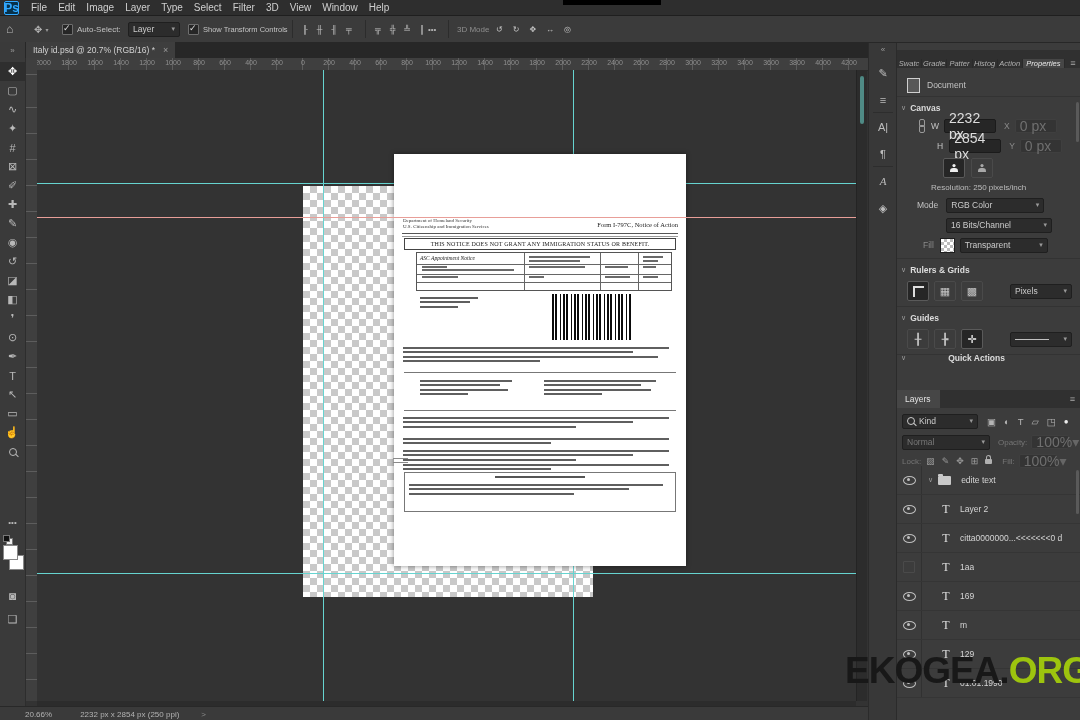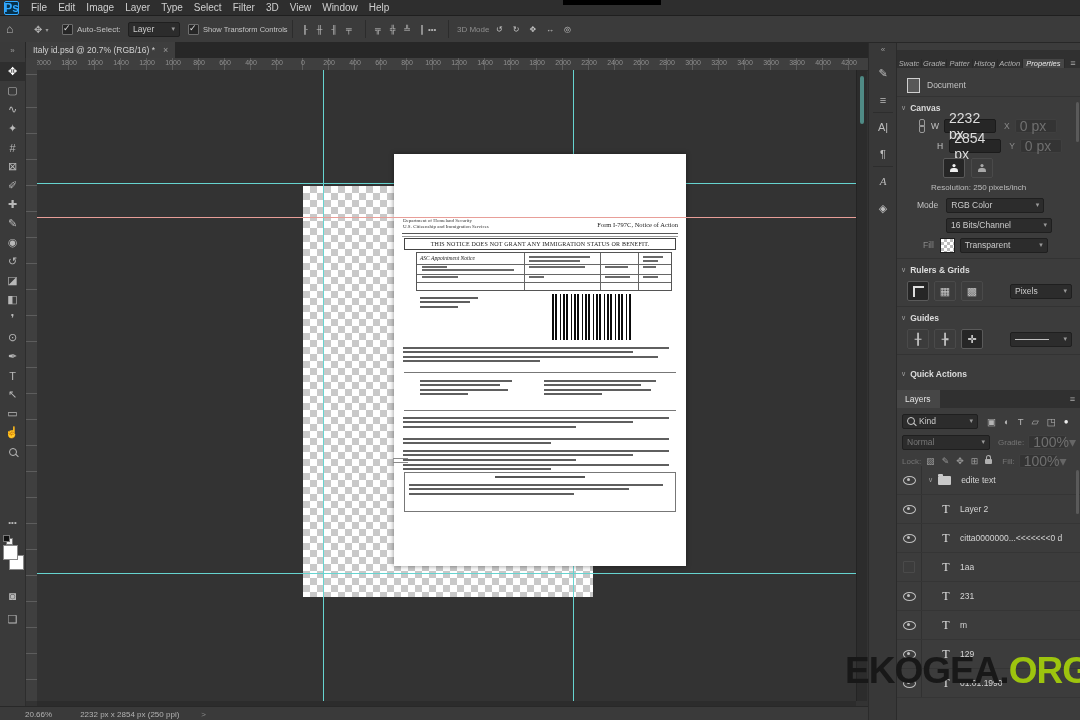--- a/index.html
+++ b/index.html
@@ -579,21 +579,21 @@
     <div class="prow" style="top:286px;height:22px;gap:5px;">
       <span class="iconbtn" style="margin-left:10px;">╂</span>
       <span class="iconbtn">╊</span>
       <span class="iconbtn active">✛</span>
       <span class="select" style="width:62px;margin-left:22px;">
           <span style="display:inline-block;width:34px;height:1px;background:#c0c0c0;"></span>
           <span class="car">▾</span>
         </span>
     </div>
     <div class="pdivider" style="top:312px;"></div>
-    <div class="prow" style="top:324px;height:16px;">
+    <div class="prow" style="top:308px;height:16px;gap:38px;">
       <span class="chev">∨</span>
         <span class="phead">Quick Actions</span>
     </div>
     <div class="psb" style="right:2px;top:60px;height:40px;"></div>
 
     <div id="layers-header">
       <div id="layers-tab">Layers</div>
       <span style="position:absolute;right:6px;top:4px;color:#aaa;font-size:9px;">≡</span>
     </div>
     <div class="lrow-ctl" style="top:370px;height:18px;">
@@ -609,21 +609,21 @@
           <span>▱</span>
           <span>◳</span>
         </span>
       <span style="margin-left:8px;color:#ececec;font-size:8px;">●</span>
     </div>
     <div class="lrow-ctl" style="top:392px;height:16px;">
       <span class="select" style="width:88px;margin-left:5px;color:#787878;">
           <span>Normal</span>
           <span class="car">▾</span>
         </span>
-      <span class="dim" style="margin-left:8px;">Gradie:</span>
+      <span class="dim" style="margin-left:8px;">Opacity:</span>
       <span class="input dis" style="width:38px;margin-left:4px;">
           <span>100%</span>
           <span class="car" style="margin-left:auto;color:#666;">▾</span>
         </span>
     </div>
     <div class="lrow-ctl" style="top:412px;height:14px;">
       <span class="dim" style="margin-left:5px;">Lock:</span>
       <span id="lock-icons" style="display:flex;gap:7px;margin-left:5px;font-size:9px;color:#9a9a9a;">
           <span>▨</span>
           <span>✎</span>
@@ -665,21 +665,21 @@
             <span class="noeye"></span>
           </div>
           <span class="ticon" style="margin-left: 14px;">T</span>
           <span class="lname" style="margin-left: 4px;">1aa</span>
         </div>
         <div class="lrow">
           <div class="eyecell">
             <span class="eye"></span>
           </div>
           <span class="ticon" style="margin-left: 14px;">T</span>
-          <span class="lname" style="margin-left: 4px;">231</span>
+          <span class="lname" style="margin-left: 4px;">169</span>
         </div>
         <div class="lrow">
           <div class="eyecell">
             <span class="eye"></span>
           </div>
           <span class="ticon" style="margin-left: 14px;">T</span>
           <span class="lname" style="margin-left: 4px;">m</span>
         </div>
         <div class="lrow">
           <div class="eyecell">

